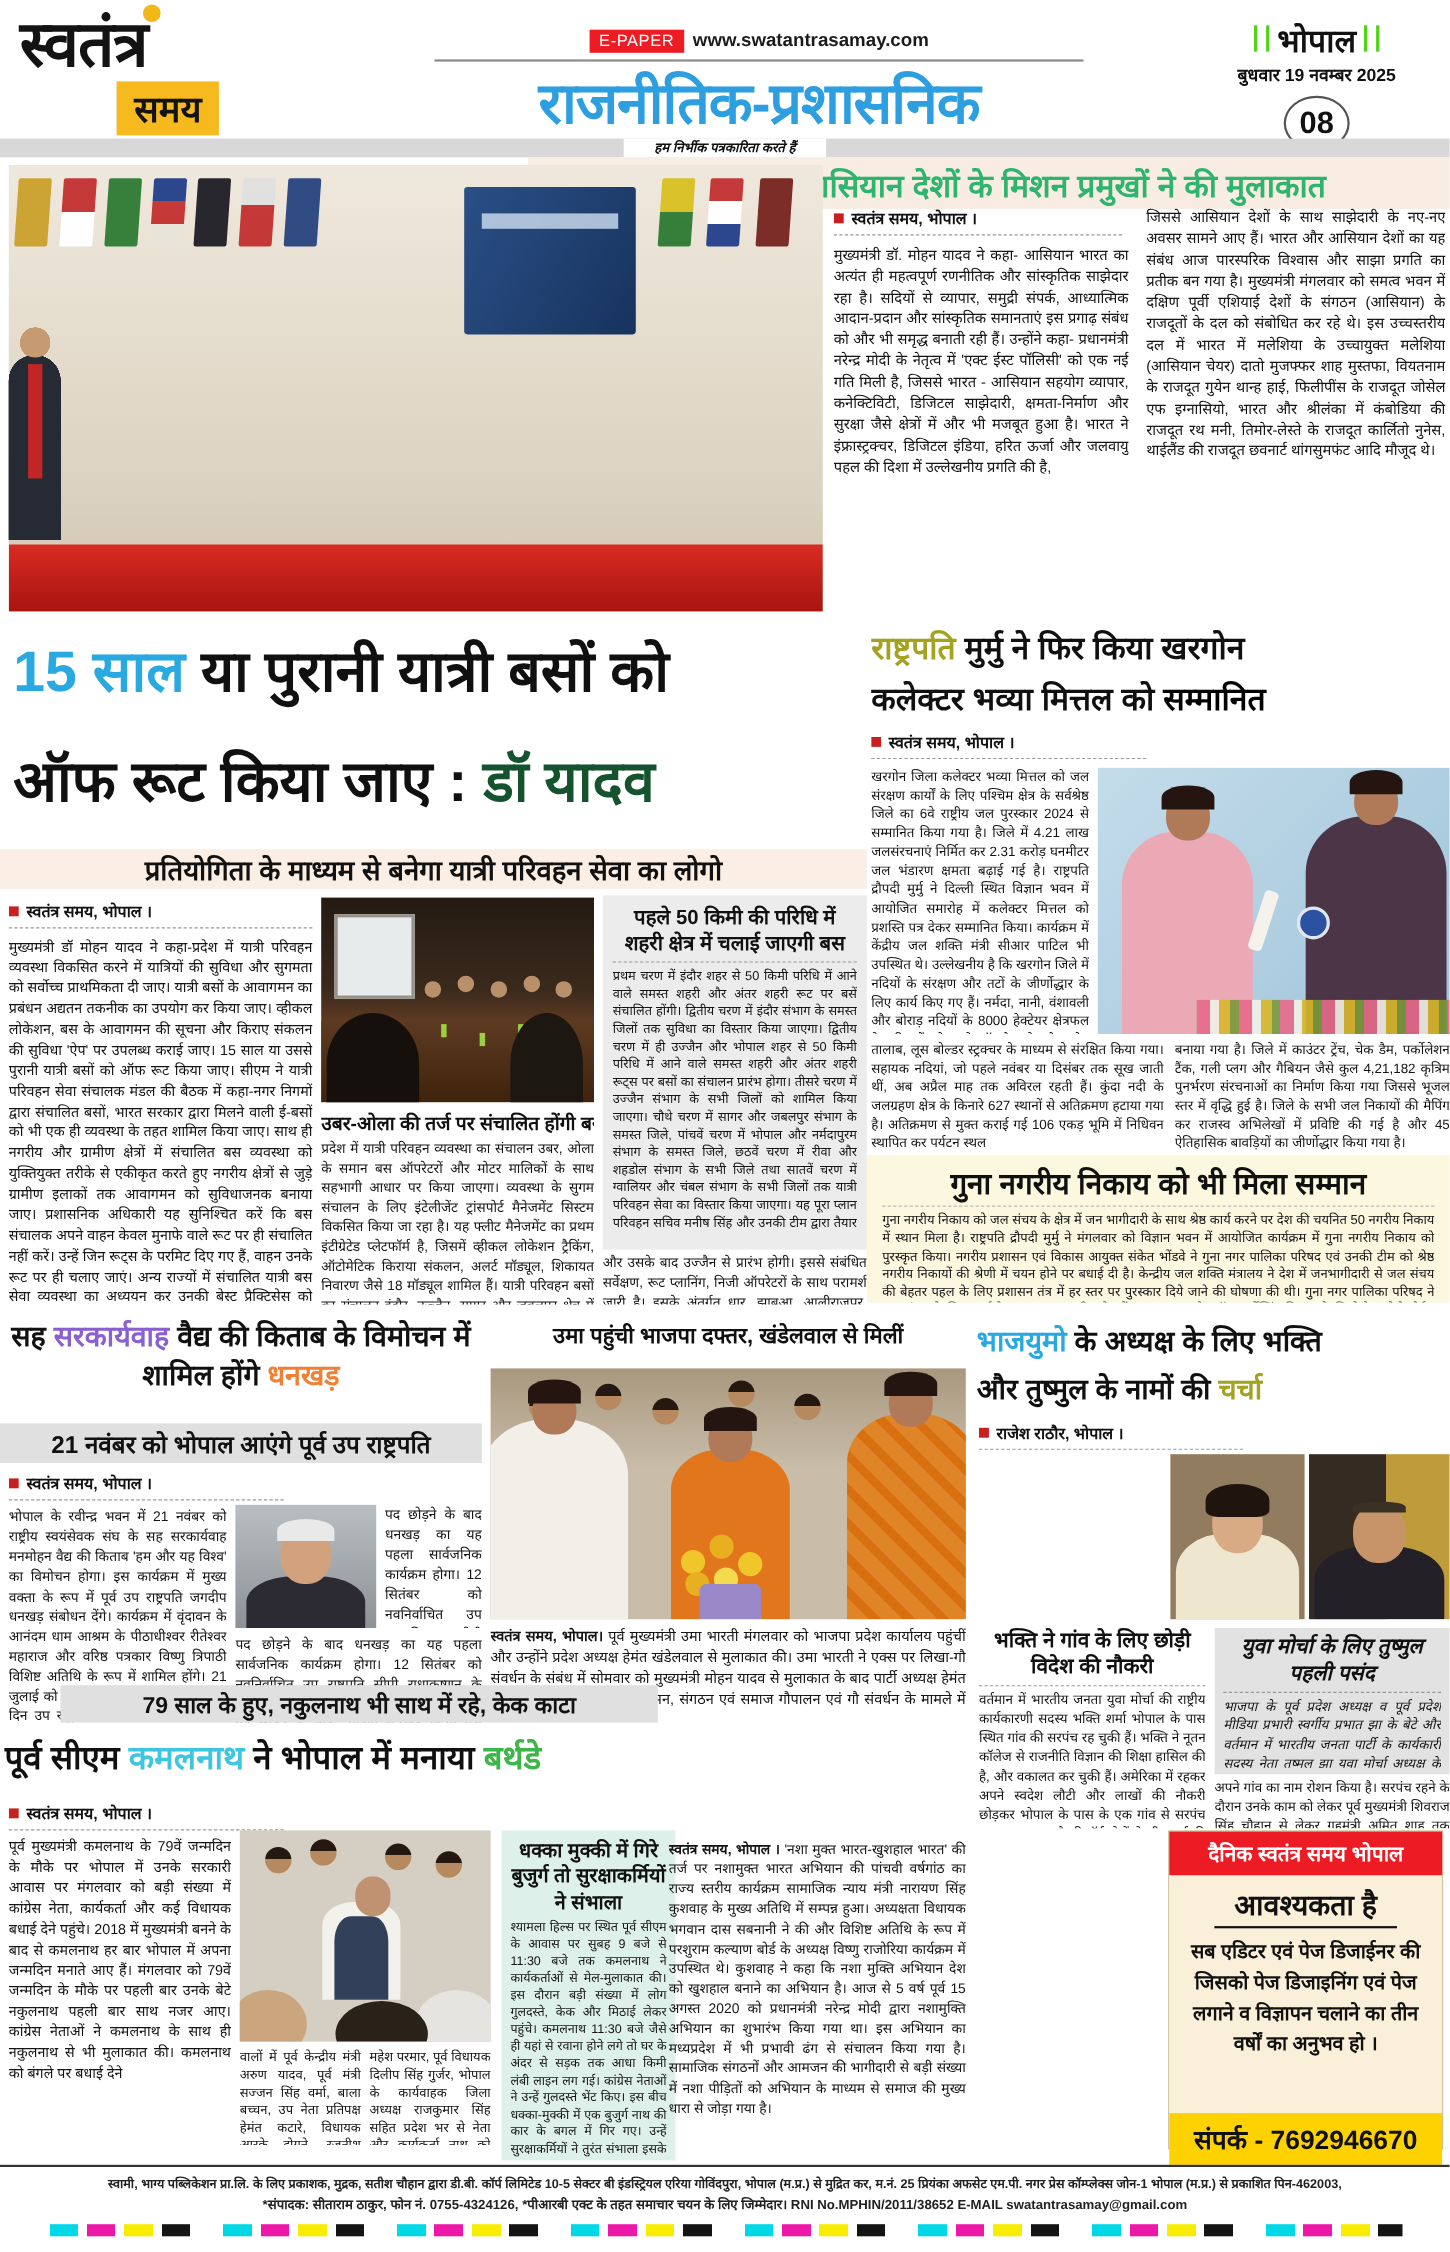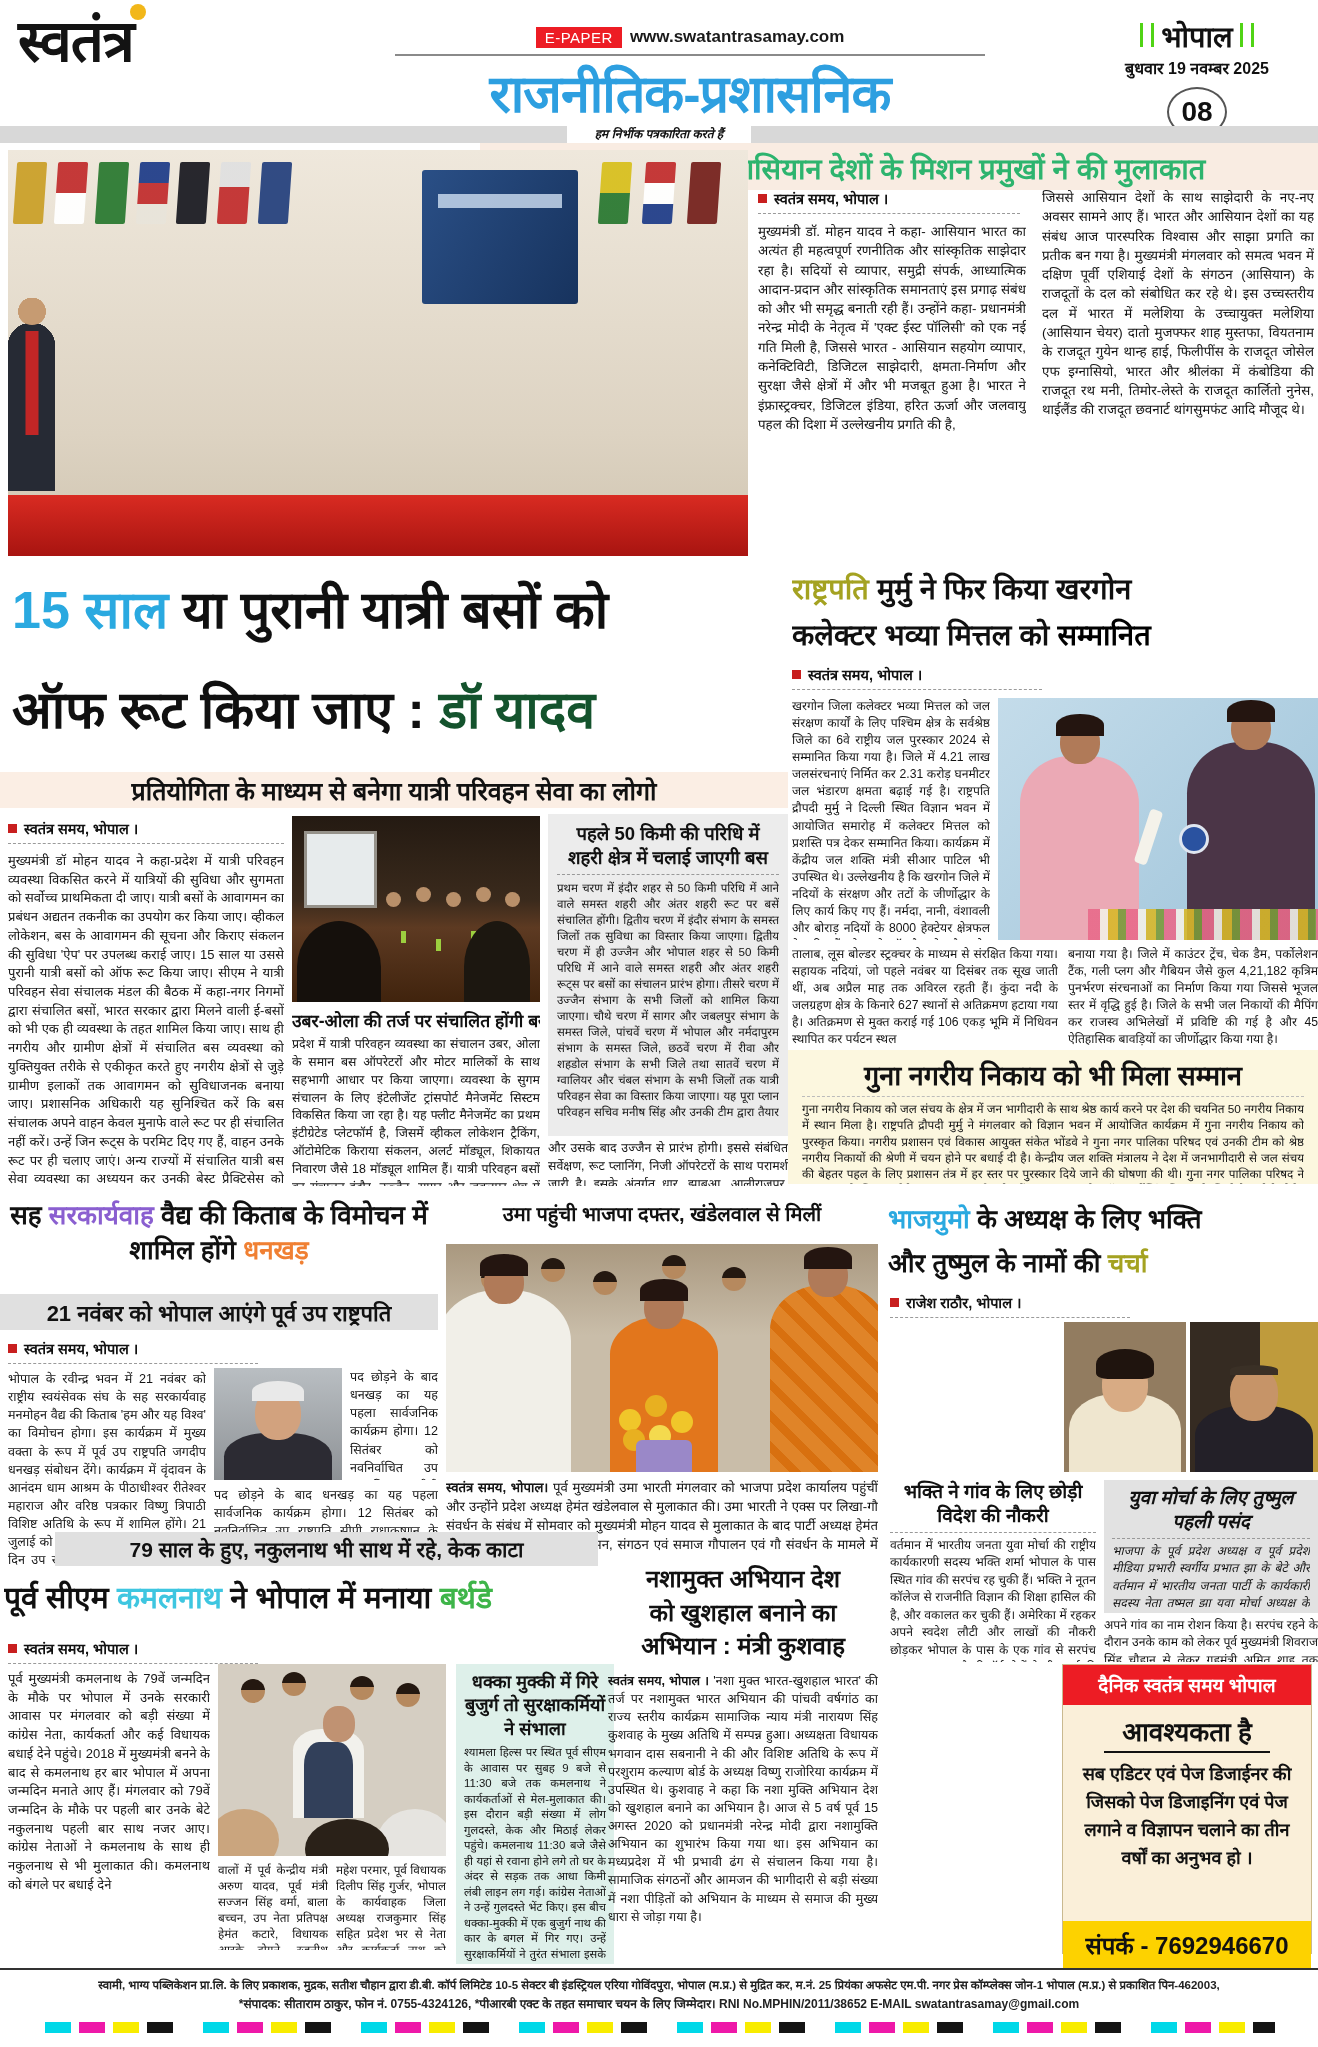--- a/index.html
+++ b/index.html
@@ -118,20 +118,21 @@
   .accent-green{color:#3eb549;}
   .pinkband{background:#f9ece2;}
 </style>
 </head>
 <body>
 
 <div class="page">
 
   <div class="abs" style="left:18px;top:12px;width:256px;height:112px;">
     <div class="logo-top"><span class="logo-dot"></span><span>स्वतंत्र</span></div>
+    <div><span class="logo-bottom">समय</span></div>
   </div>
 
   <div class="abs" style="left:390px;top:24px;width:600px;height:26px;display:flex;align-items:center;justify-content:center;">
     <span class="epaper-badge">E-PAPER</span>
     <span class="site">www.swatantrasamay.com</span>
   </div>
   <div class="abs" style="left:395px;top:54px;width:590px;height:2px;background:#8a8a8a;"></div>
   <div class="abs section-title" style="left:300px;top:56px;width:780px;height:66px;">राजनीतिक-प्रशासनिक</div>
 
   <div class="abs center" style="left:1086px;top:16px;width:222px;height:122px;">
@@ -352,25 +353,20 @@
     <div class="knfg3"></div>
   </div>
   <div class="abs jt" style="left:218px;top:1862px;width:110px;height:88px;font-size:11.8px;line-height:1.36;">वालों में पूर्व केन्द्रीय मंत्री अरुण यादव, पूर्व मंत्री सज्जन सिंह वर्मा, बाला बच्चन, उप नेता प्रतिपक्ष हेमंत कटारे, विधायक आरके दोगने, रजनीश सिंह, पंकज उपाध्याय,</div>
   <div class="abs jt" style="left:336px;top:1862px;width:110px;height:88px;font-size:11.8px;line-height:1.36;">महेश परमार, पूर्व विधायक दिलीप सिंह गुर्जर, भोपाल के कार्यवाहक जिला अध्यक्ष राजकुमार सिंह सहित प्रदेश भर से नेता और कार्यकर्ता नाथ को बधाई देने पहुंचे।</div>
 
   <div class="abs mintbox" style="left:456px;top:1664px;width:142px;height:286px;">
     <div class="bt">धक्का मुक्की में गिरे बुजुर्ग तो सुरक्षाकर्मियों ने संभाला</div>
     <div class="jt" style="font-size:11.4px;line-height:1.36;height:216px;">श्यामला हिल्स पर स्थित पूर्व सीएम के आवास पर सुबह 9 बजे से 11:30 बजे तक कमलनाथ ने कार्यकर्ताओं से मेल-मुलाकात की। इस दौरान बड़ी संख्या में लोग गुलदस्ते, केक और मिठाई लेकर पहुंचे। कमलनाथ 11:30 बजे जैसे ही यहां से रवाना होने लगे तो घर के अंदर से सड़क तक आधा किमी लंबी लाइन लग गई। कांग्रेस नेताओं ने उन्हें गुलदस्ते भेंट किए। इस बीच धक्का-मुक्की में एक बुजुर्ग नाथ की कार के बगल में गिर गए। उन्हें सुरक्षाकर्मियों ने तुरंत संभाला इसके बाद कमल नाथ को उन्होंने जन्मदिन की बधाई दी।</div>
   </div>
 
-  <div class="abs center" style="left:608px;top:1562px;width:270px;height:104px;font-size:24px;font-weight:800;line-height:1.4;overflow:hidden;">
-    <span style="display:block;">नशामुक्त अभियान देश</span>
-    <span style="display:block;">को खुशहाल बनाने का</span>
-    <span style="display:block;">अभियान : मंत्री कुशवाह</span>
-  </div>
   <div class="abs jt" style="left:608px;top:1672px;width:270px;height:278px;font-size:12.6px;">
     <span class="boldlead">स्वतंत्र समय, भोपाल ।</span><span> 'नशा मुक्त भारत-खुशहाल भारत' की तर्ज पर नशामुक्त भारत अभियान की पांचवी वर्षगांठ का राज्य स्तरीय कार्यक्रम सामाजिक न्याय मंत्री नारायण सिंह कुशवाह के मुख्य अतिथि में सम्पन्न हुआ। अध्यक्षता विधायक भगवान दास सबनानी ने की और विशिष्ट अतिथि के रूप में परशुराम कल्याण बोर्ड के अध्यक्ष विष्णु राजोरिया कार्यक्रम में उपस्थित थे। कुशवाह ने कहा कि नशा मुक्ति अभियान देश को खुशहाल बनाने का अभियान है। आज से 5 वर्ष पूर्व 15 अगस्त 2020 को प्रधानमंत्री नरेन्द्र मोदी द्वारा नशामुक्ति अभियान का शुभारंभ किया गया था। इस अभियान का मध्यप्रदेश में भी प्रभावी ढंग से संचालन किया गया है। सामाजिक संगठनों और आमजन की भागीदारी से बड़ी संख्या में नशा पीड़ितों को अभियान के माध्यम से समाज की मुख्य धारा से जोड़ा गया है।</span>
   </div>
 
   <div class="abs adbox" style="left:1062px;top:1664px;width:248px;height:288px;">
     <div class="adhead">दैनिक स्वतंत्र समय भोपाल</div>
     <div class="adbody">
       <span class="adtitle">आवश्यकता है</span>
       <div class="adtext">सब एडिटर एवं पेज डिजाईनर की जिसको पेज डिजाइनिंग एवं पेज लगाने व विज्ञापन चलाने का तीन वर्षों का अनुभव हो ।</div>
     </div>

